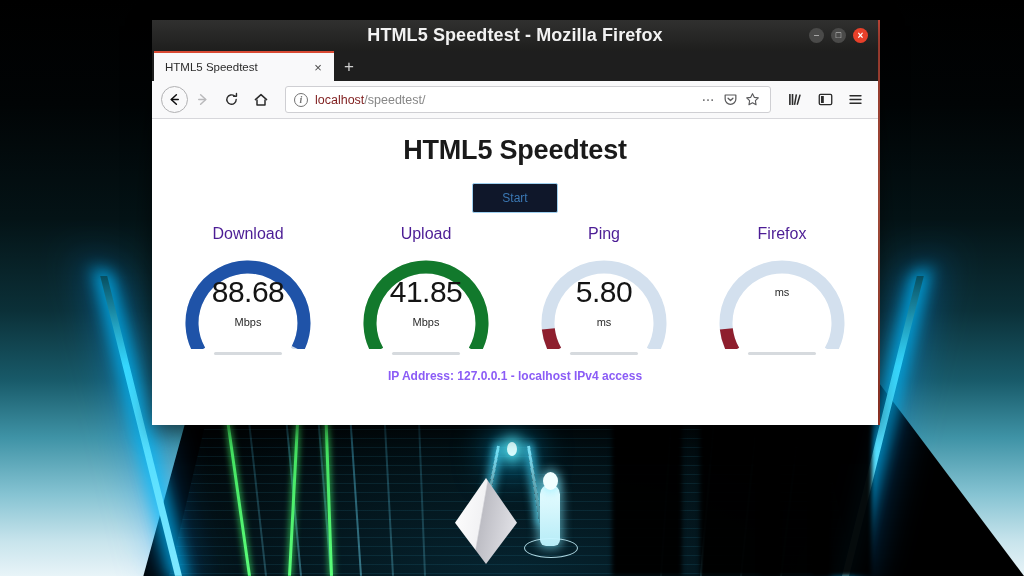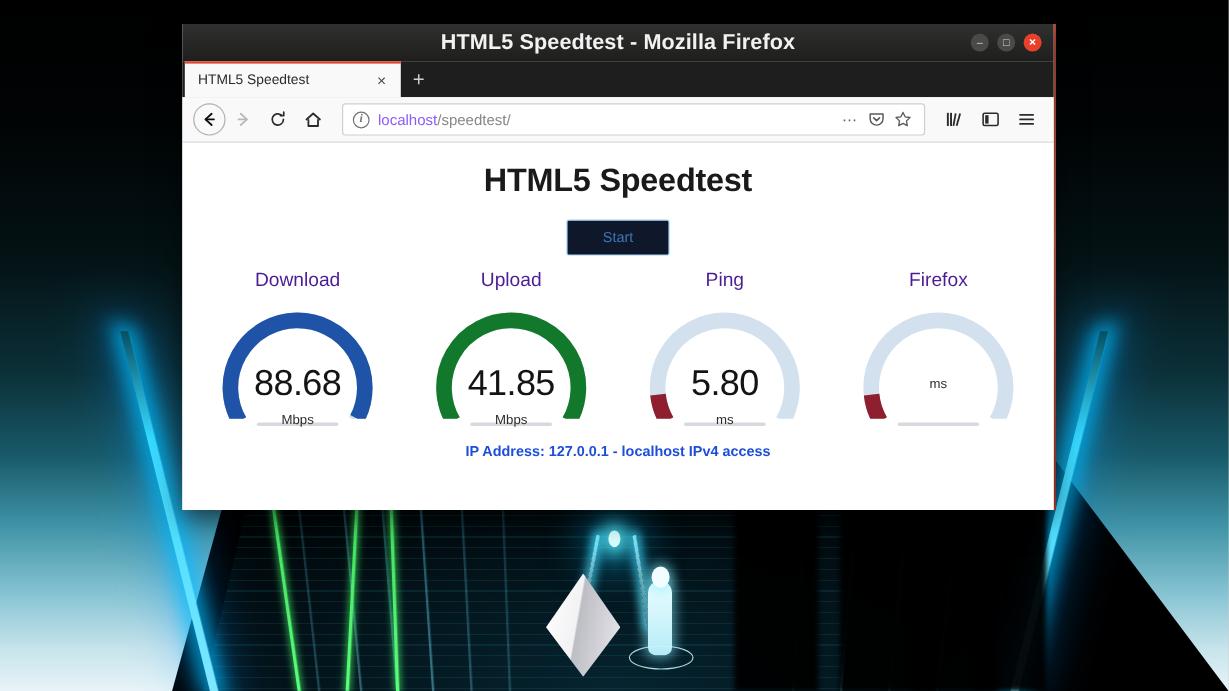--- a/index.html
+++ b/index.html
@@ -206,21 +206,21 @@
     padding: 0 7px 0 8px;
     font-size: 12.5px;
   }
   #url-info-icon {
     width: 14px; height: 14px; border: 1.3px solid #737373;
     border-radius: 50%; color: #737373;
     font-size: 10px; font-style: italic; font-weight: bold;
     display: flex; align-items: center; justify-content: center;
     margin-right: 7px; line-height: 1; font-family: "Liberation Serif", serif;
   }
-  #url-host { color: #8b5cf6; }
+  #url-host { color: #7f1d1d; }
   #url-path { color: #878787; }
   #url-spacer { flex: 1; }
   .url-act {
     width: 22px; height: 22px; display: flex;
     align-items: center; justify-content: center; color: #5a5a5c;
   }
   #toolbar-right { display: flex; align-items: center; gap: 2px; }
   .tbicon {
     width: 28px; height: 28px; display: flex;
     align-items: center; justify-content: center; color: #2b2b2b;
@@ -252,36 +252,36 @@
     display: flex; justify-content: center;
     margin-top: 12px; gap: 26px;
   }
   .gauge-cell { width: 152px; text-align: center; }
   .gauge-label {
     font-size: 16px; color: #4c1d95; margin-bottom: 2px;
   }
   .gauge-svg-wrap { position: relative; width: 152px; height: 104px; margin: 0 auto; }
   .gauge-svg { display: block; }
   .gauge-readout {
-    position: absolute; left: 0; right: 0; top: 60px;
+    position: absolute; left: 0; right: 0; top: 32px;
   }
   .gauge-value {
     font-size: 30px; color: #141414; line-height: 1;
     letter-spacing: -.5px;
   }
   .gauge-unit {
     font-size: 11px; color: #2a2a2a; margin-top: 9px;
   }
   .gauge-bar {
     width: 68px; height: 3px; background: #d6dade;
     margin: 3px auto 0; border-radius: 2px;
   }
   #ip-line {
     text-align: center; margin-top: 14px;
-    font-size: 12px; font-weight: bold; color: #1d4ed8;
+    font-size: 12px; font-weight: bold; color: #8b5cf6;
   }
 </style>
 </head>
 <body>
 
 <div id="desktop">
 
   <div id="floor"></div>
   <div id="floor-inner"></div>
   <div id="scanlines"></div>

